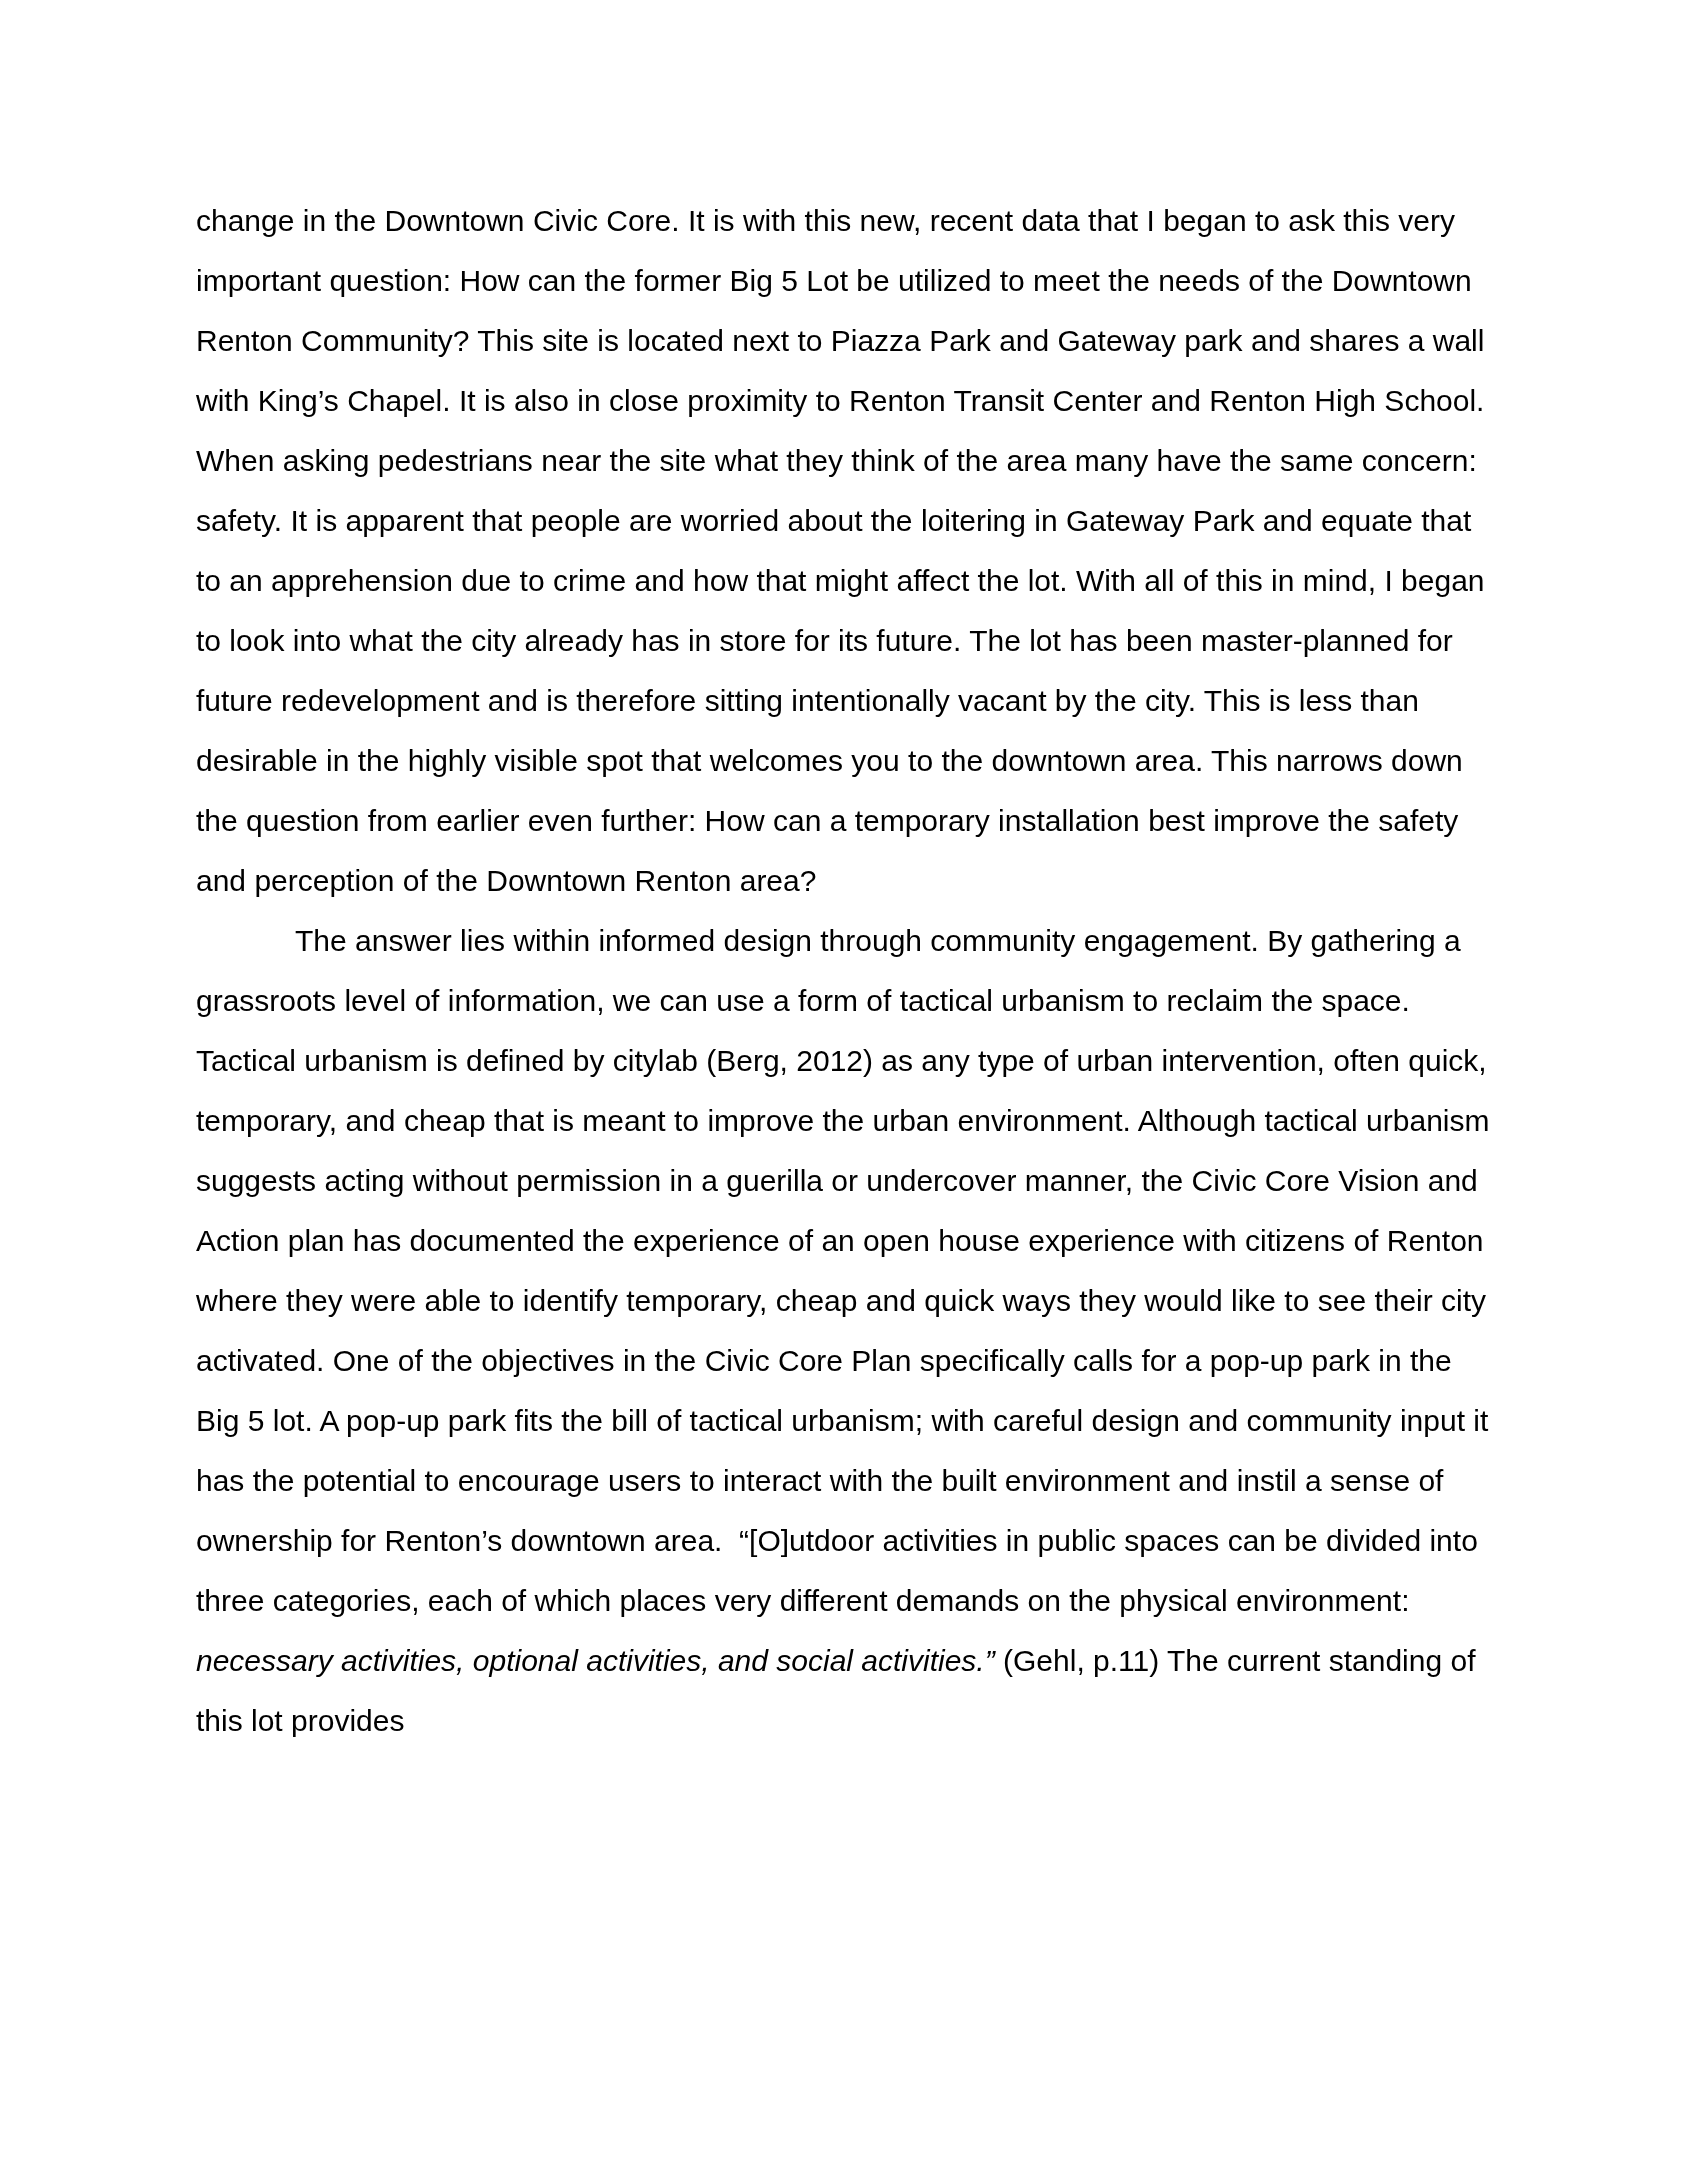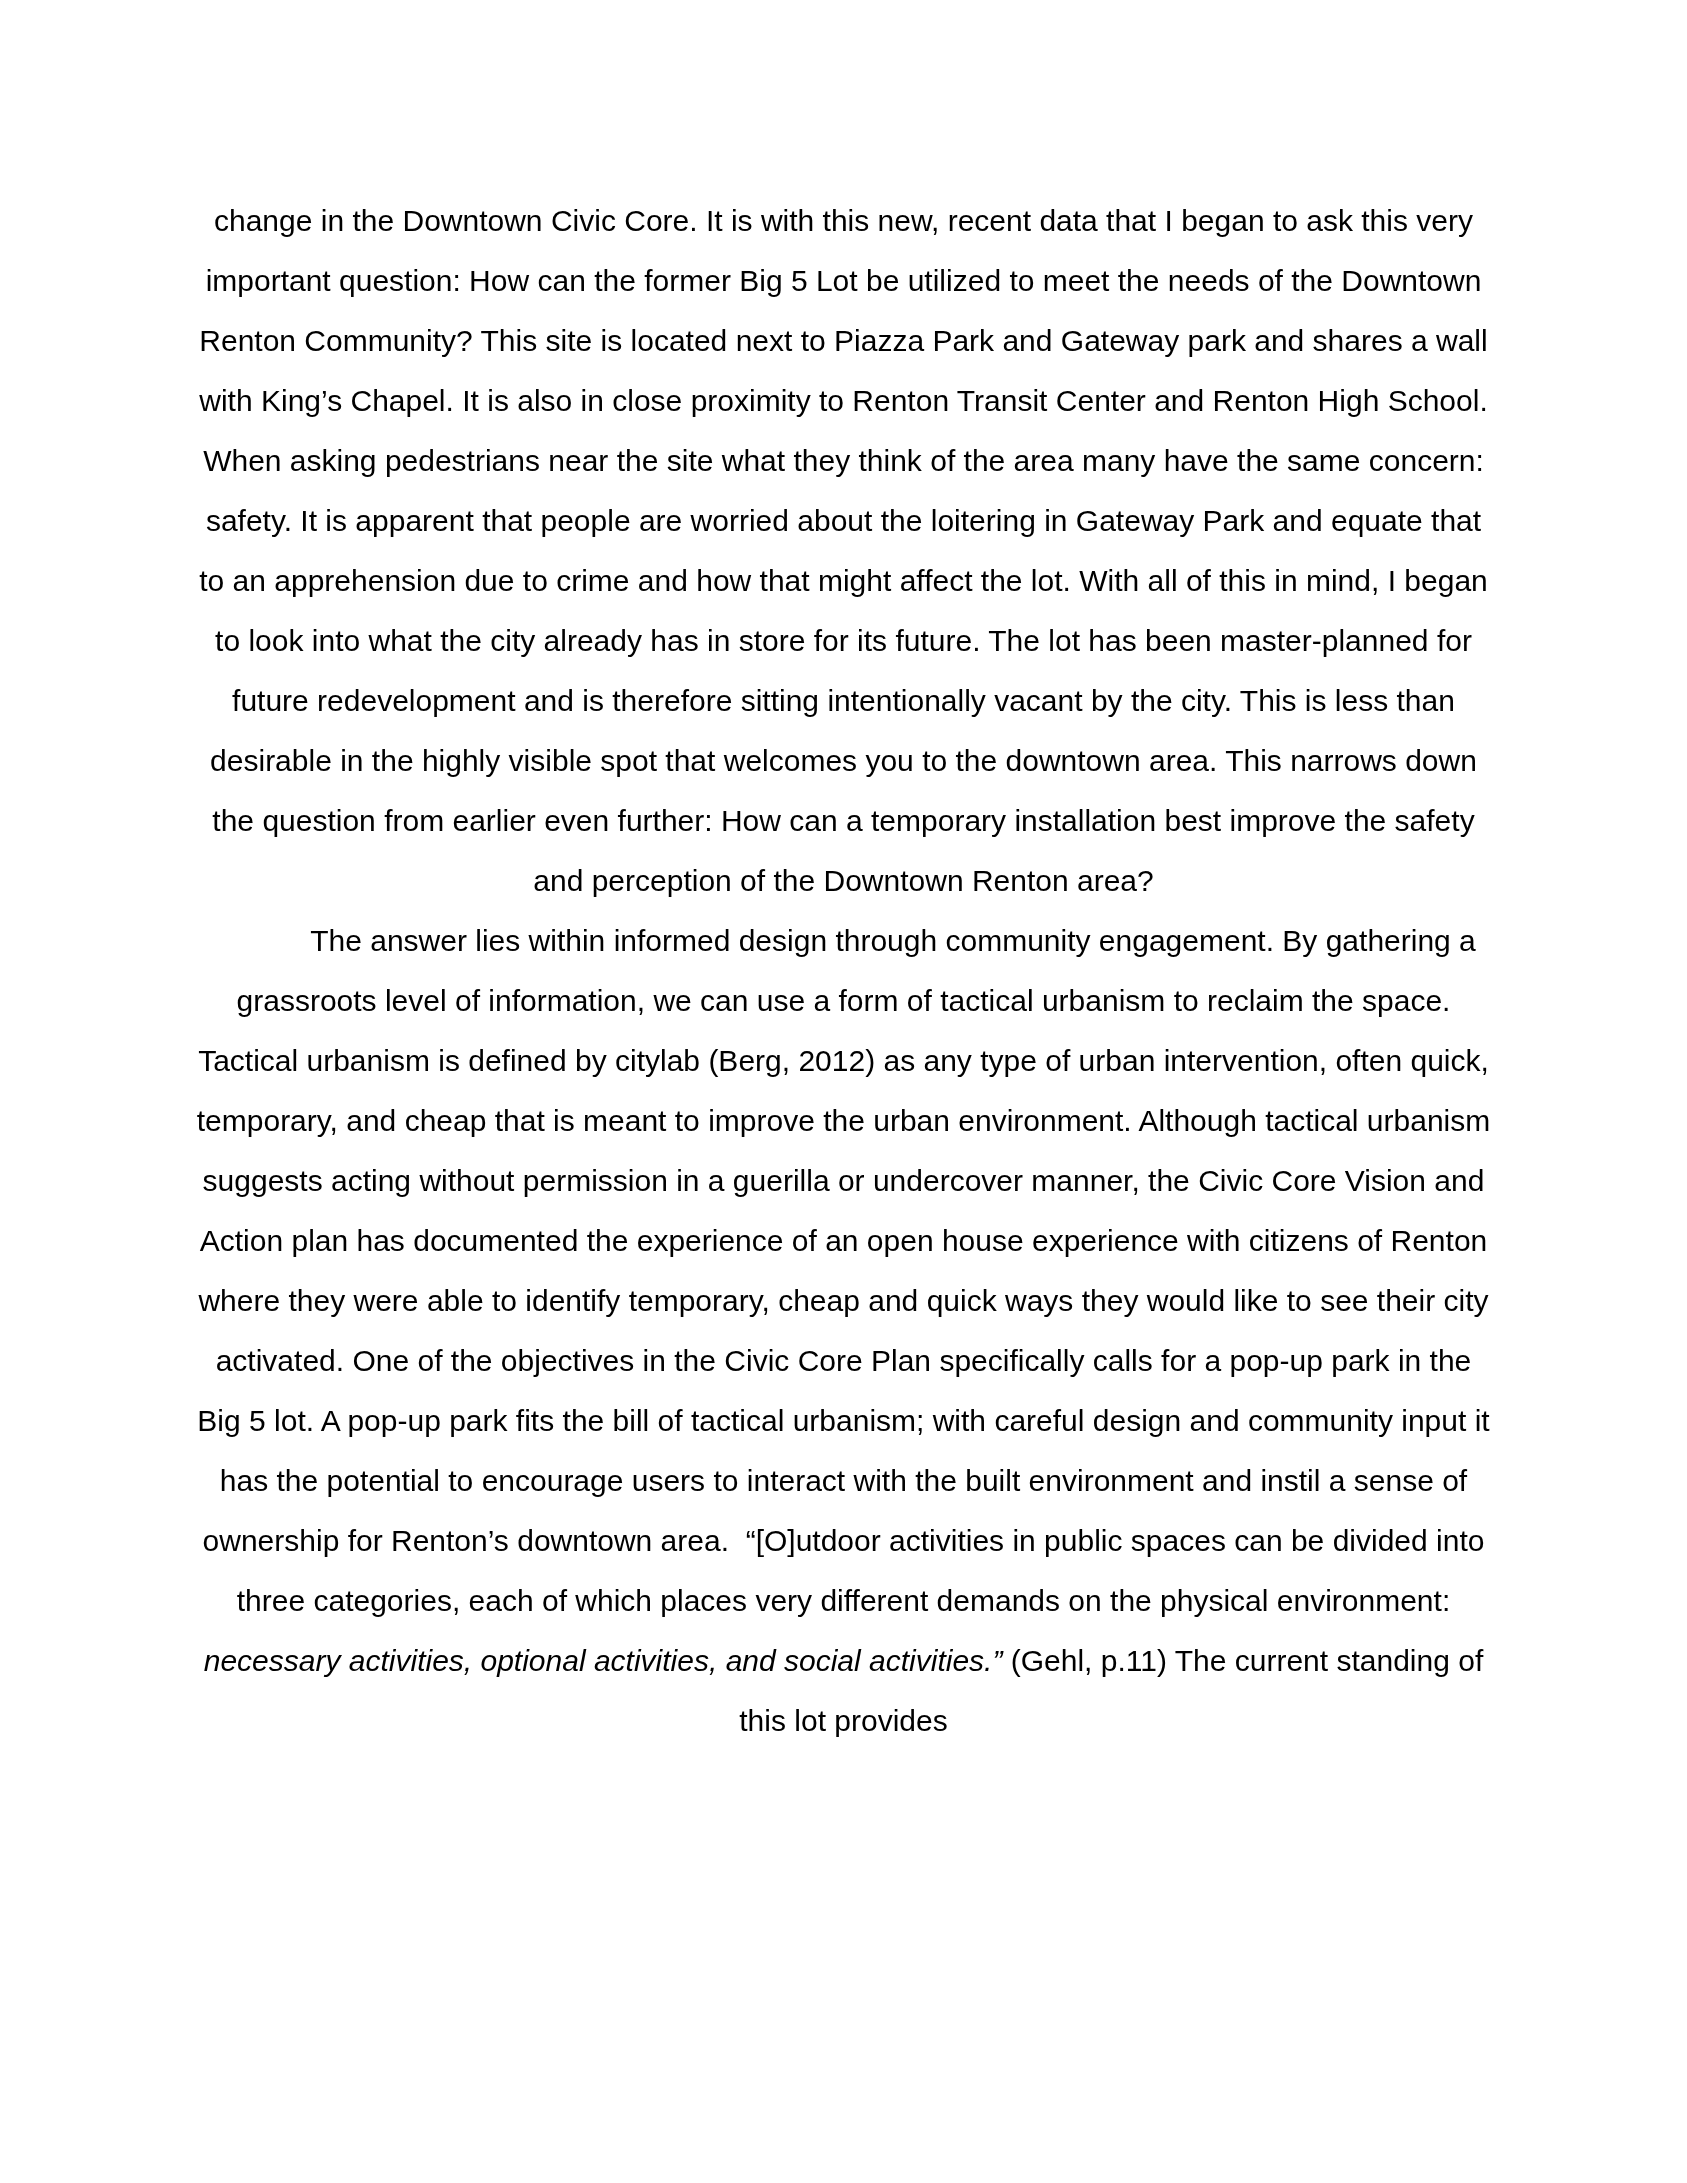--- a/index.html
+++ b/index.html
@@ -19,21 +19,21 @@
   .body-text {
     font-family: "Liberation Sans", "DejaVu Sans", sans-serif;
     font-size: 30px;
     line-height: 60px;
     color: #000000;
     letter-spacing: 0;
   }
   p.para {
     margin: 0;
     white-space: pre-wrap;
-    text-align: center;
+    text-align: left;
   }
   p.para.indented {
     text-indent: 99px;
   }
   .italic-seg {
     font-style: italic;
   }
 </style>
 </head>
 <body>

